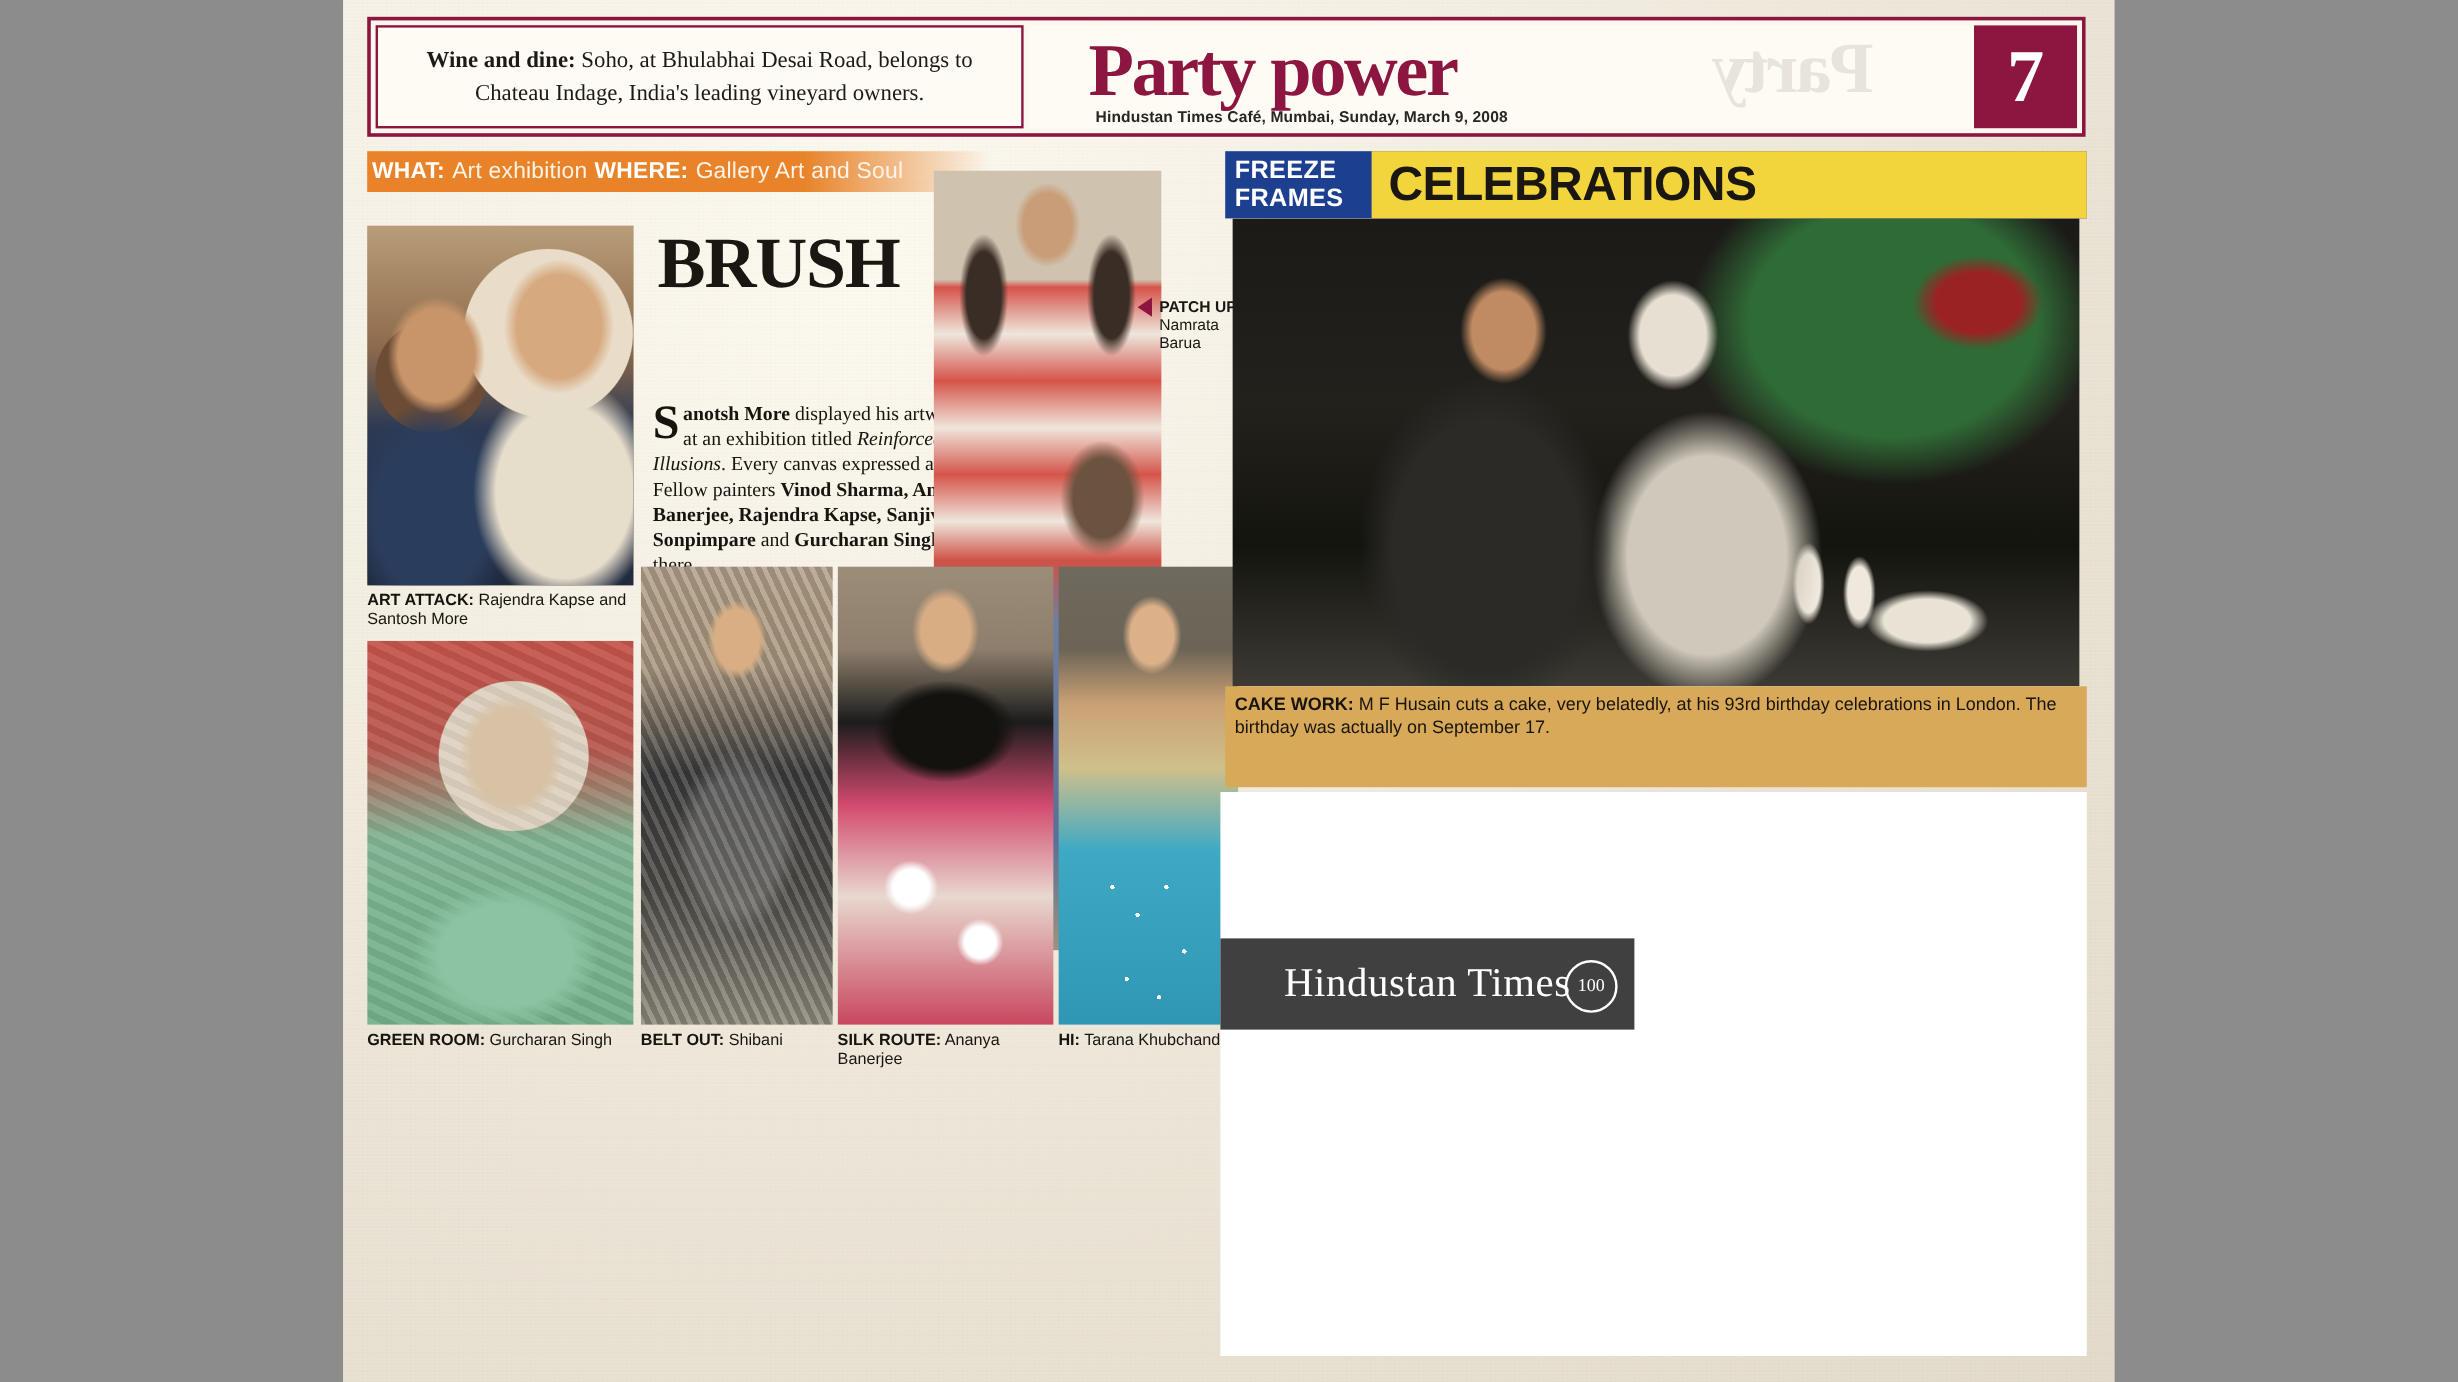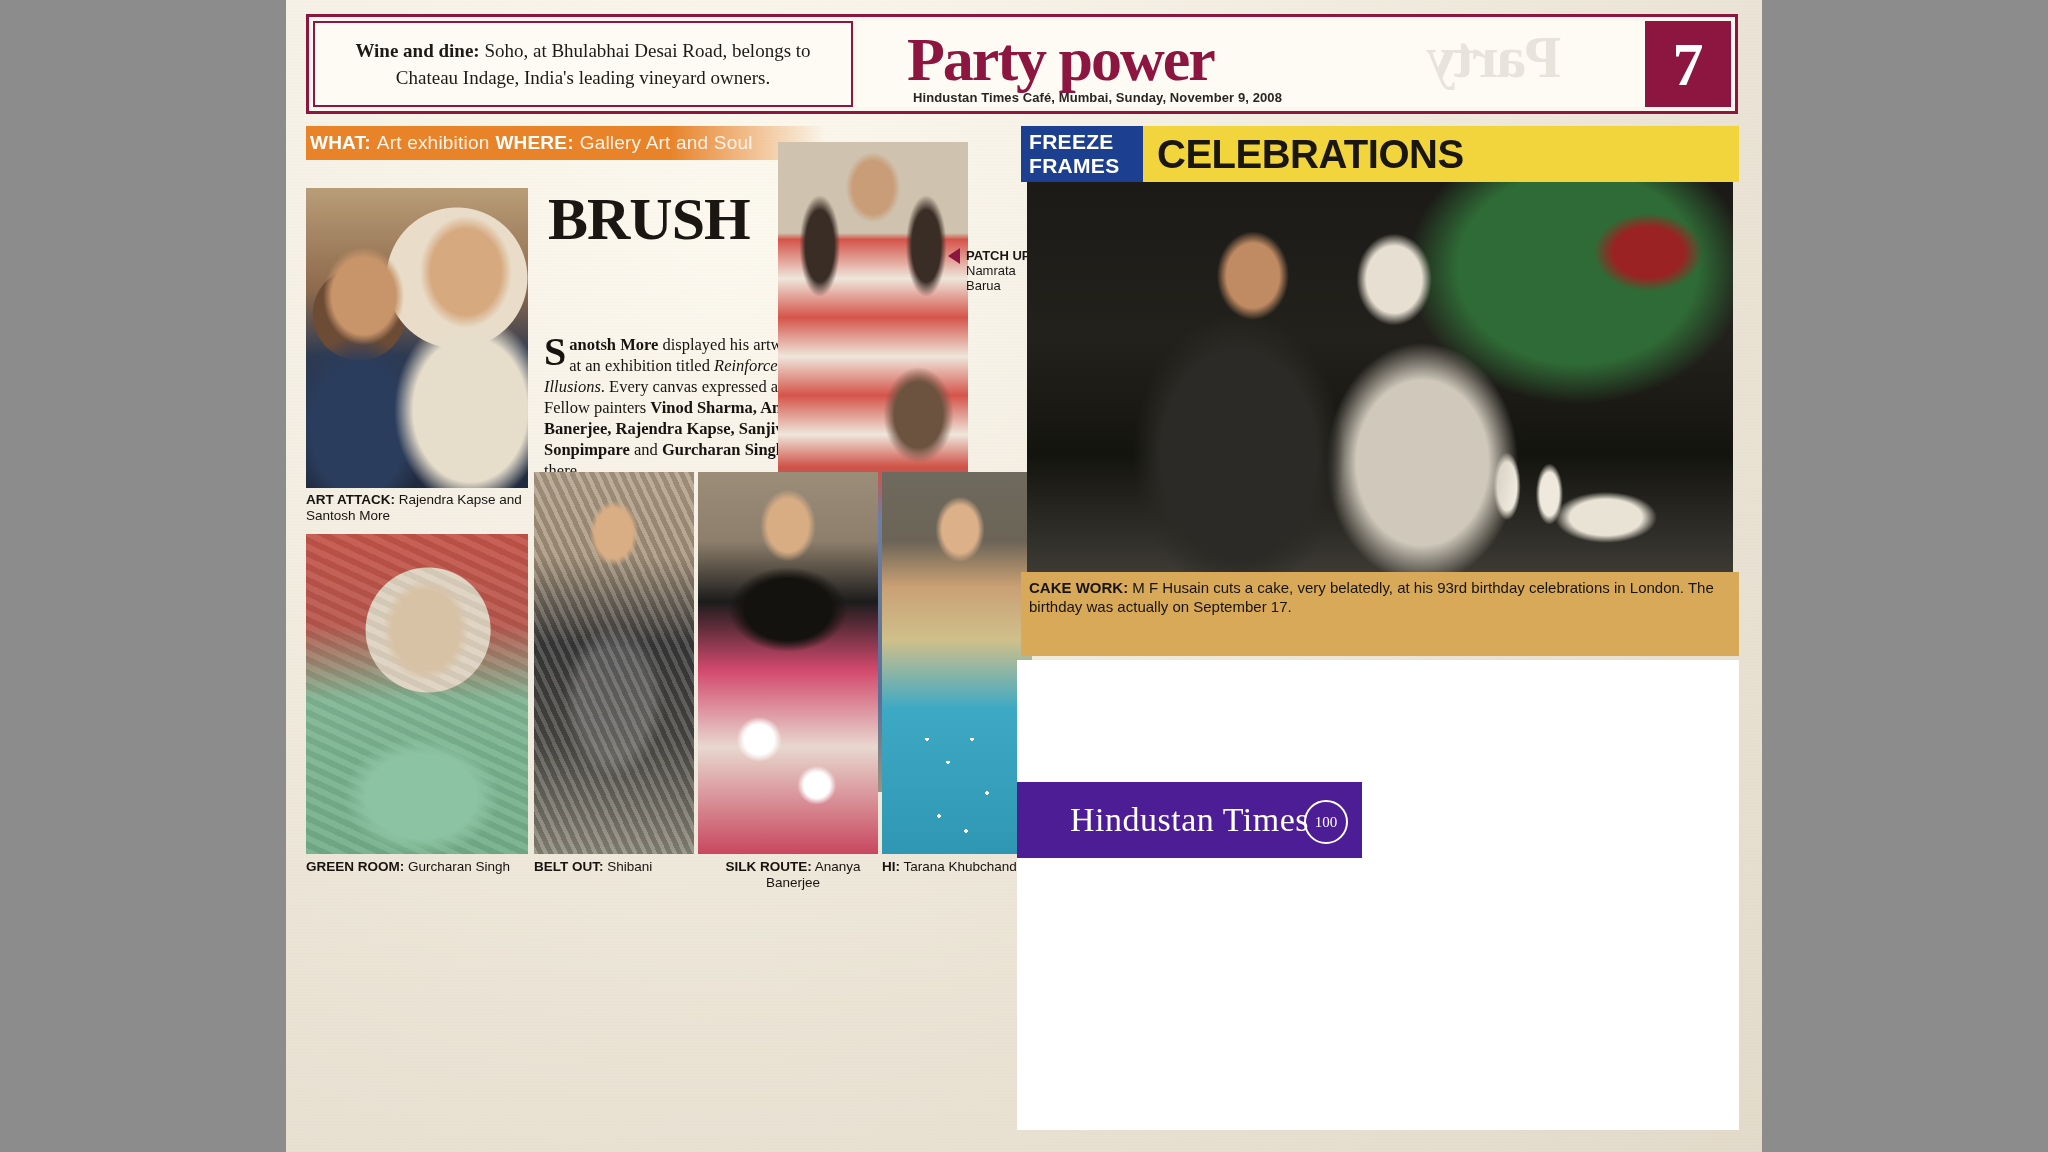--- a/index.html
+++ b/index.html
@@ -211,21 +211,21 @@
     border-top: 8px solid transparent;
     border-bottom: 8px solid transparent;
     border-right: 12px solid #8d1641;
   }
 
   
   #ph-belt   { left: 228px; top: 346px; width: 160px; height: 382px; }
   #ph-silk   { left: 392px; top: 346px; width: 180px; height: 382px; }
   #ph-hi     { left: 576px; top: 346px; width: 150px; height: 382px; }
   #cap-belt  { left: 228px; top: 733px; width: 160px; }
-  #cap-silk  { left: 392px; top: 733px; width: 190px; text-align: center; }
+  #cap-silk  { left: 392px; top: 733px; width: 190px; }
   #cap-hi    { left: 576px; top: 733px; width: 160px; }
 
   
   #right-col {
     position: absolute;
     left: 735px; top: 126px;
     width: 718px; height: 400px;
   }
   #freeze-band {
     position: absolute;
@@ -273,21 +273,21 @@
     font-size: 15px;
     line-height: 19px;
     color: #17140f;
   }
 
   
   #ht-logo {
     position: absolute;
     left: 731px; top: 782px;
     width: 345px; height: 76px;
-    background: #4c1d95;
+    background: #404040;
     display: flex;
     align-items: center;
     justify-content: center;
   }
   #ht-logo-text {
     font-family: "Liberation Serif", serif;
     font-size: 34px;
     color: #ffffff;
     letter-spacing: .5px;
     white-space: nowrap;
@@ -423,21 +423,21 @@
 
   <div id="masthead">
     <div id="wine-box">
       <div id="wine-text">
         <b>Wine and dine:</b><span> Soho, at Bhulabhai Desai Road, belongs to Chateau Indage, India's leading vineyard owners.</span>
       </div>
     </div>
     <div id="party-power-band">
       <div id="ghost">Party</div>
       <div id="party-power">Party power</div>
-      <div id="dateline">Hindustan Times Café, Mumbai, Sunday, November 9, 2008</div>
+      <div id="dateline">Hindustan Times Café, Mumbai, Sunday, March 9, 2008</div>
       <div id="pagenum-box">
         <span id="pagenum">7</span>
       </div>
     </div>
   </div>
 
   <div id="left-col">
 
     <div id="what-bar">
       <span class="k">WHAT:</span>

